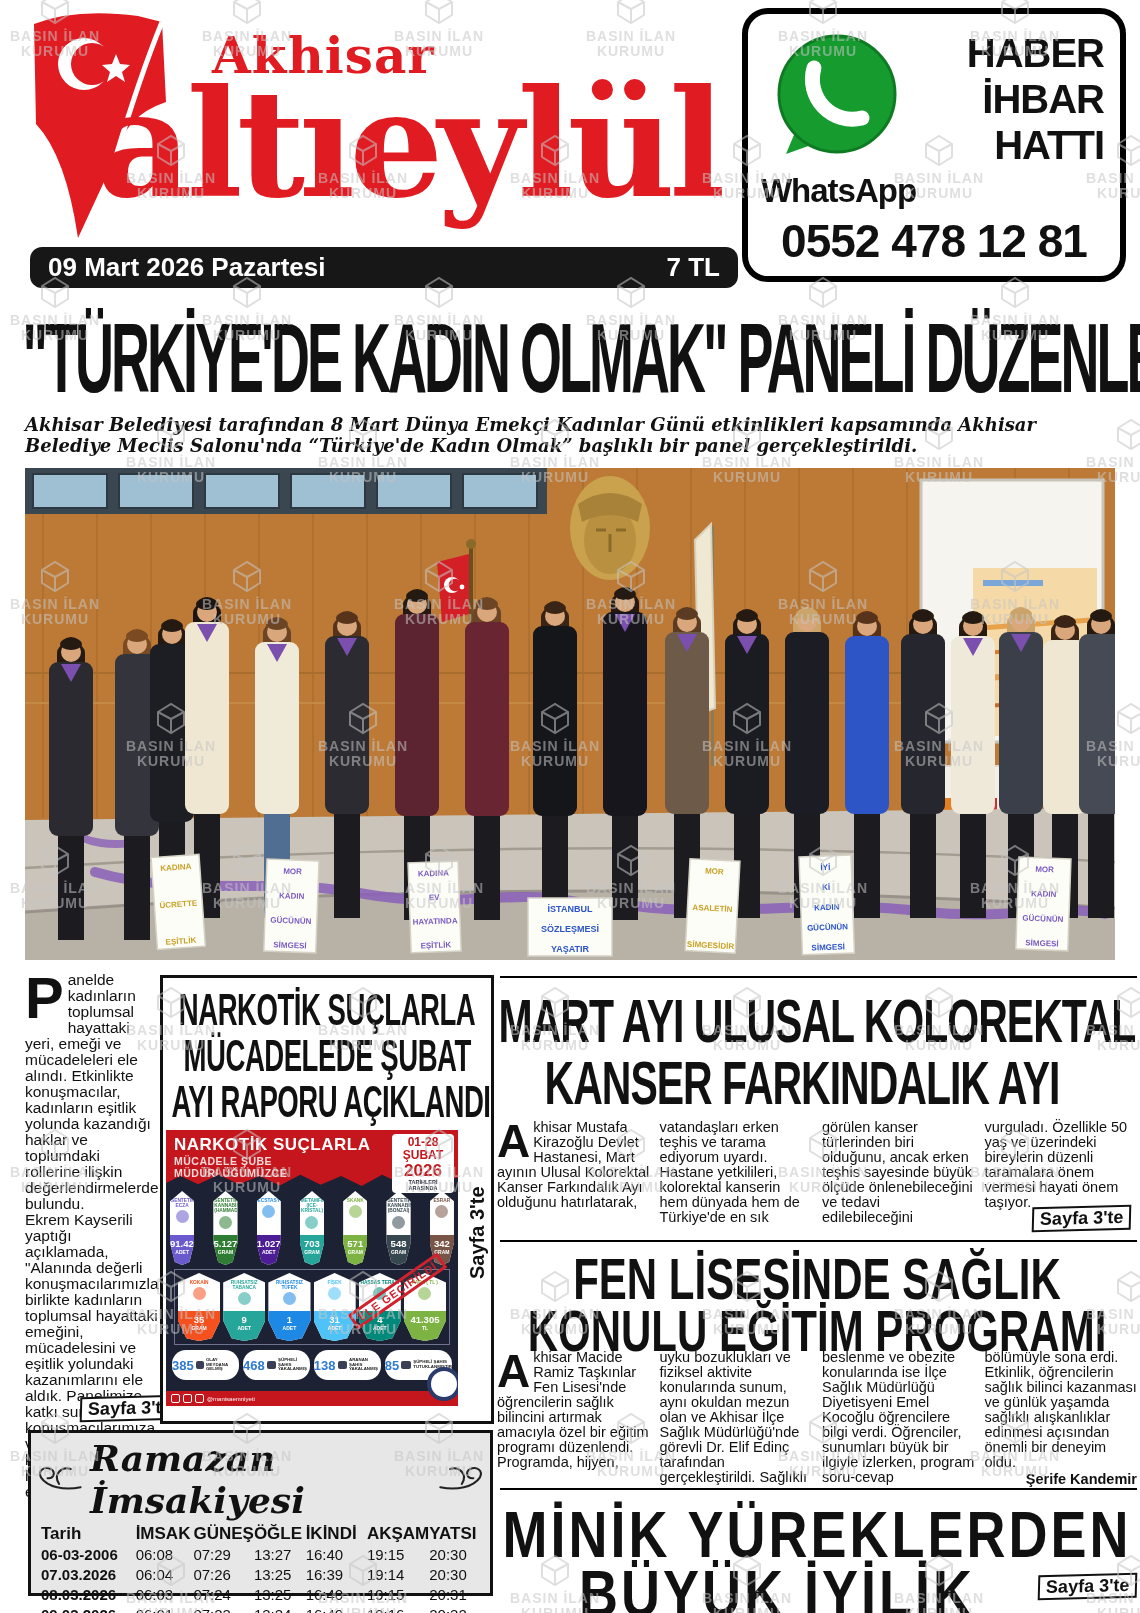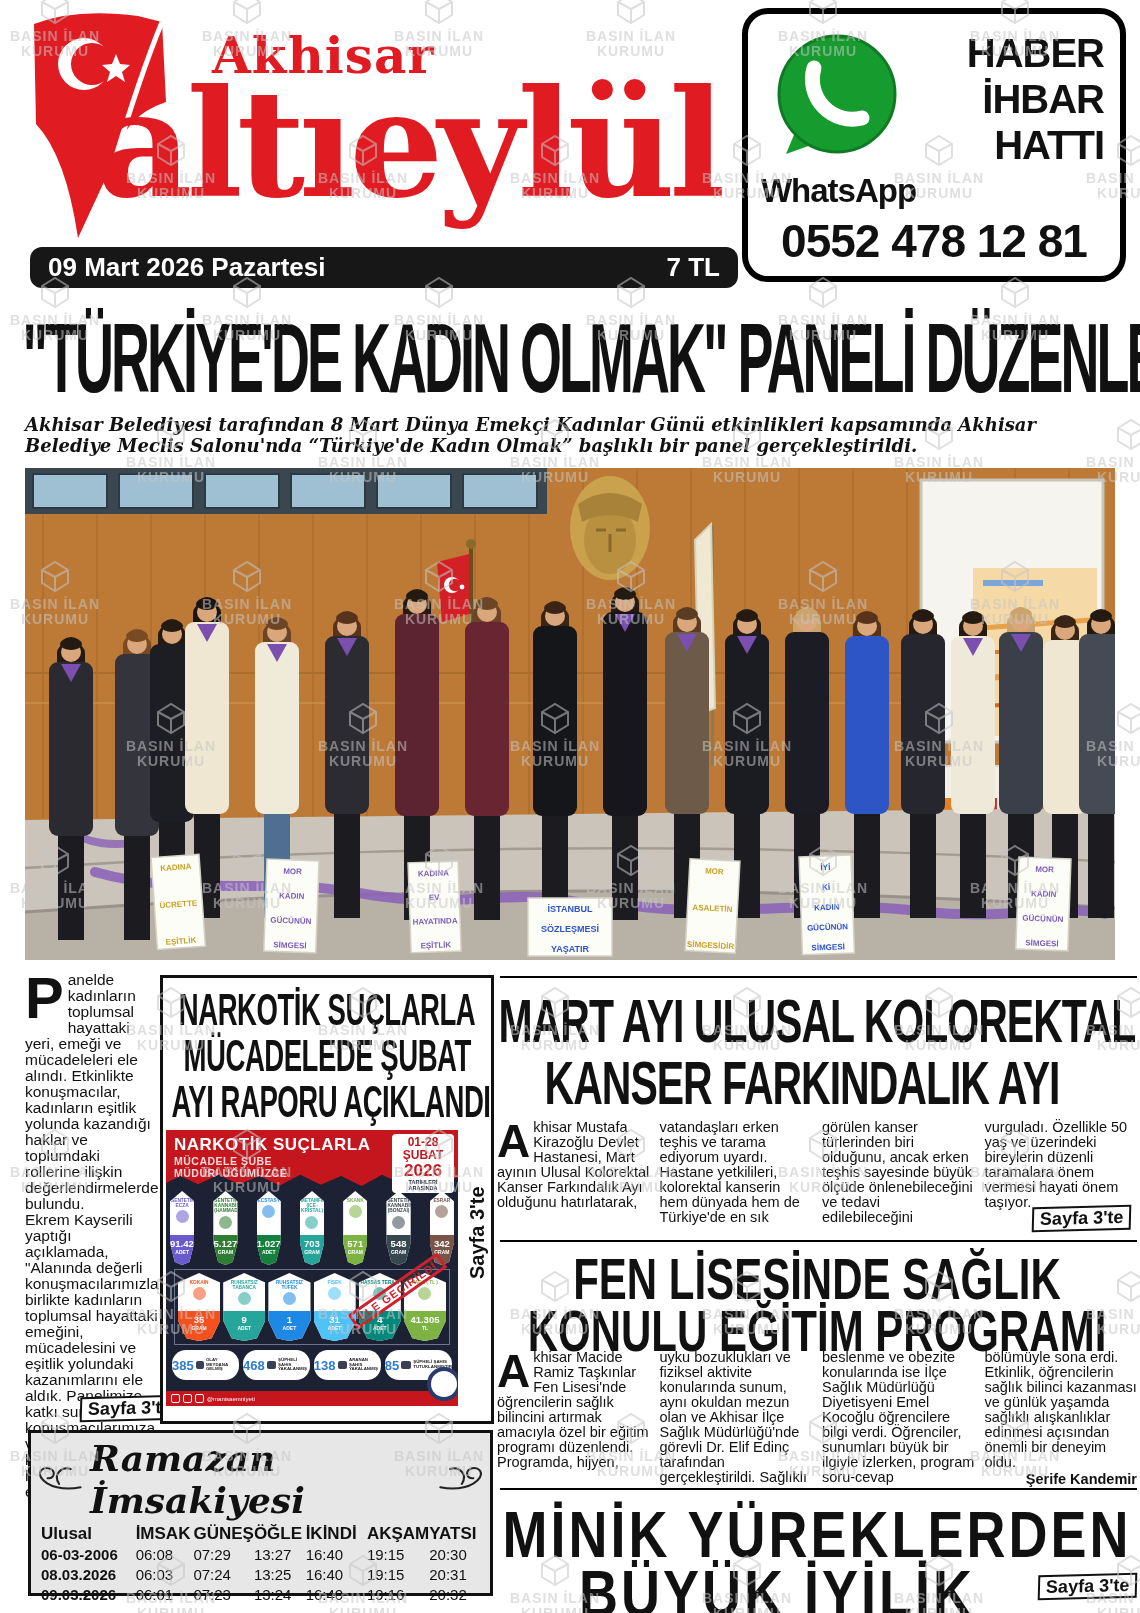--- a/index.html
+++ b/index.html
@@ -445,21 +445,21 @@
             <div class="bl" style="color: rgb(46, 125, 50);">SENTETİK KANNABİNOİD (HAMMADDE)</div>
             <div class="bicon" style="background: rgb(46, 125, 50); opacity: 0.55;"></div>
             <div class="bv" style="background: rgb(46, 125, 50);">
               <div class="v">5.127</div>
               <div class="u">GRAM</div>
             </div>
           </div>
           <div class="badge" style="height: 74px;">
             <div class="bl" style="color: rgb(30, 136, 229);">ECSTASY</div>
             <div class="bicon" style="background: rgb(30, 136, 229); opacity: 0.55;"></div>
-            <div class="bv" style="background: #15803d;">
+            <div class="bv" style="background: #4c1d95;">
               <div class="v">1.027</div>
               <div class="u">ADET</div>
             </div>
           </div>
           <div class="badge" style="height: 74px;">
             <div class="bl" style="color: rgb(38, 166, 154);">METAMFETAMİN (ICE-KRİSTAL)</div>
             <div class="bicon" style="background: rgb(38, 166, 154); opacity: 0.55;"></div>
             <div class="bv" style="background: rgb(38, 166, 154);">
               <div class="v">703</div>
               <div class="u">GRAM</div>
@@ -633,37 +633,46 @@
         <path d="M60,30 C40,34 20,30 12,18 C8,10 16,4 24,8 C30,11 28,20 20,19 M34,26 C26,14 38,4 48,8" stroke="#222" stroke-width="2.5" fill="none" stroke-linecap="round"></path>
       </svg>
       <span class="ram-title">Ramazan İmsakiyesi</span>
       <svg width="64" height="40" viewBox="0 0 64 40" style="transform:scaleX(-1);">
         <path d="M60,30 C40,34 20,30 12,18 C8,10 16,4 24,8 C30,11 28,20 20,19 M34,26 C26,14 38,4 48,8" stroke="#222" stroke-width="2.5" fill="none" stroke-linecap="round"></path>
       </svg>
     </div>
     <table class="ram-table" style="margin:2px 8px 0 10px;width:440px;">
       <thead>
           <tr id="ims-head">
-            <th style="width: 96px;">Ulusal</th>
+            <th style="width: 96px;">Tarih</th>
             <th style="width: 58px;">İMSAK</th>
             <th style="width: 58px;">GÜNEŞ</th>
             <th style="width: 52px;">ÖĞLE</th>
             <th style="width: 62px;">İKİNDİ</th>
             <th style="width: 62px;">AKŞAM</th>
             <th style="width: 52px;">YATSI</th>
           </tr>
         </thead>
       <tbody id="ims-body">
           <tr>
             <td>06-03-2006</td>
             <td>06:08</td>
             <td>07:29</td>
             <td>13:27</td>
             <td>16:40</td>
             <td>19:15</td>
+            <td>20:30</td>
+          </tr>
+          <tr>
+            <td>07.03.2026</td>
+            <td>06:04</td>
+            <td>07:26</td>
+            <td>13:25</td>
+            <td>16:39</td>
+            <td>19:14</td>
             <td>20:30</td>
           </tr>
           <tr>
             <td>08.03.2026</td>
             <td>06:03</td>
             <td>07:24</td>
             <td>13:25</td>
             <td>16:40</td>
             <td>19:15</td>
             <td>20:31</td>

